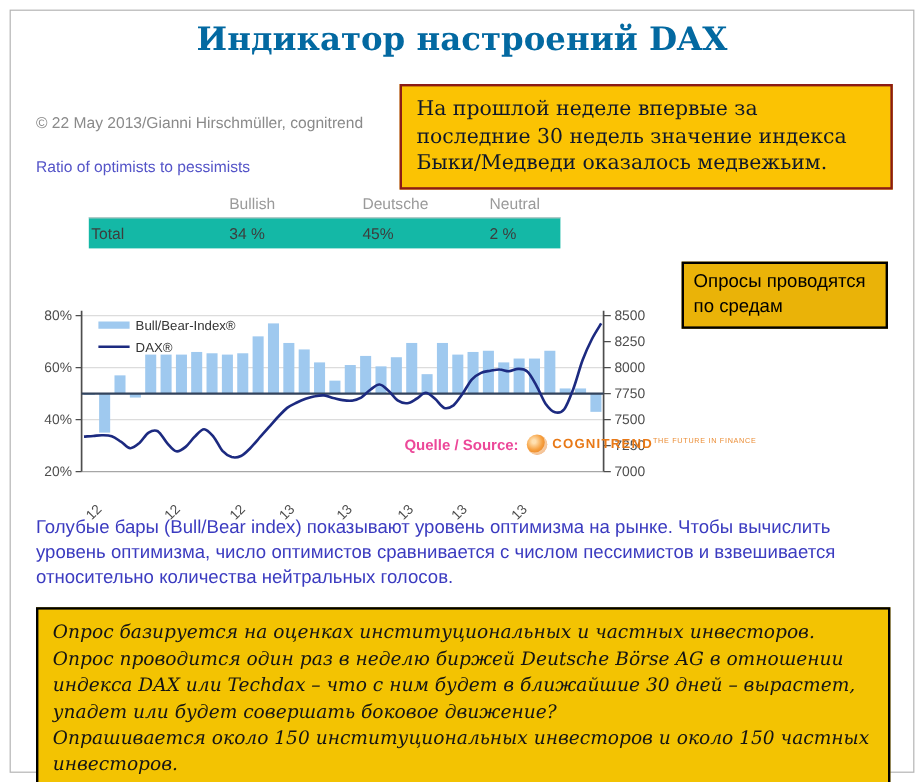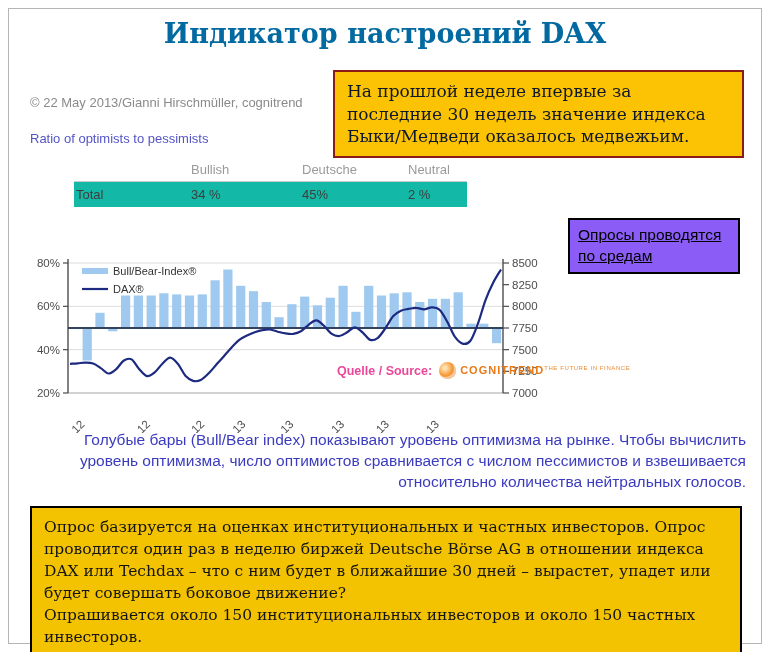--- a/index.html
+++ b/index.html
@@ -32,30 +32,30 @@
   .logo-icon{
     width:17px;height:17px;border-radius:50%;
     background:radial-gradient(circle at 35% 35%,#FFE0B0 10%,#F6A040 45%,#E06C0C 85%);
     box-shadow:inset -2px -2px 0 rgba(255,255,255,.55);
   }
   .logo-col{display:flex;line-height:1.05;}
   .logo-text{color:#E87917;font-weight:bold;font-size:11px;letter-spacing:1px;}
   .logo-tagline{color:#EB8C33;font-size:6px;letter-spacing:.6px;}
   .side-callout{
     left:568px;top:218px;width:152px;padding:5px 8px;
-    background:#8b5cf6;border:2px solid #000;
-    font-size:15.5px;line-height:1.35;color:#000;text-decoration:underline;
+    background:#eab308;border:2px solid #000;
+    font-size:15.5px;line-height:1.35;color:#000;
   }
-  .description{left:30px;top:429px;width:716px;font-size:15.5px;line-height:1.37;color:#3B3BC0;text-align:right;}
+  .description{left:30px;top:429px;width:716px;font-size:15.5px;line-height:1.37;color:#3B3BC0;}
   .bottom-box{
     left:30px;top:506px;width:684px;padding:8px 12px;
     background:#F3C302;border:2px solid #000;
     font-family:"DejaVu Serif",serif;font-size:15.5px;line-height:1.42;color:#141414;
   }
-  .bottom-box p{margin:0;}
+  .bottom-box p{margin:0;font-style:italic;}
   svg text{font-family:"Liberation Sans",sans-serif;}
 </style>
 </head>
 <body>
 
 <div class="abs frame"></div>
 
 <div class="abs page-title">Индикатор настроений DAX</div>
 
 <div class="abs top-callout">На прошлой неделе впервые за последние 30 недель значение индекса Быки/Медведи оказалось медвежьим.</div>

